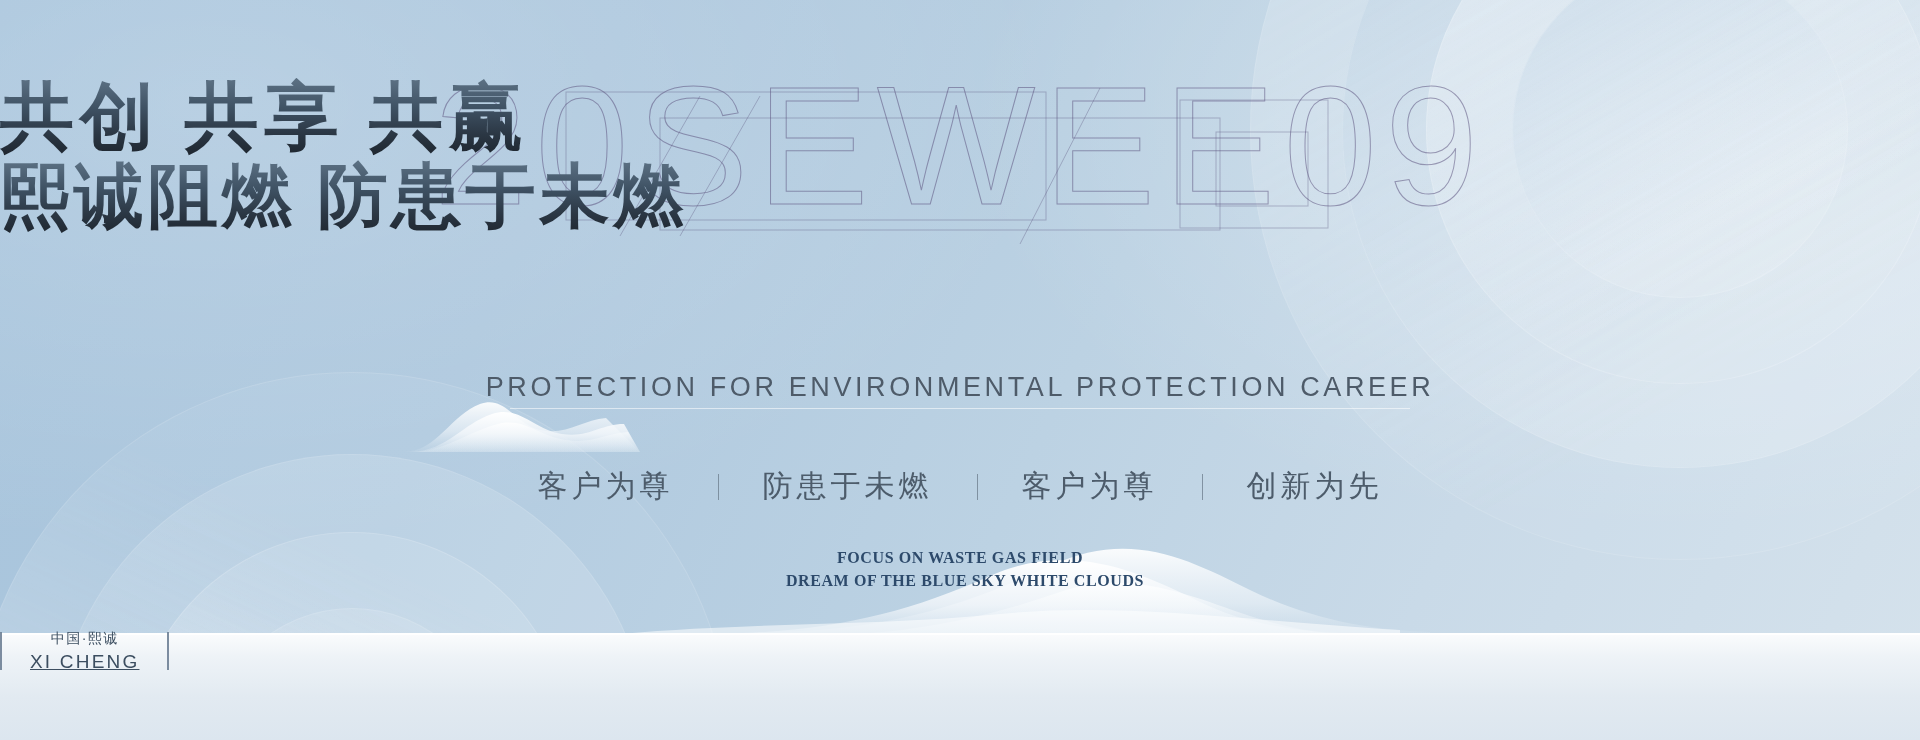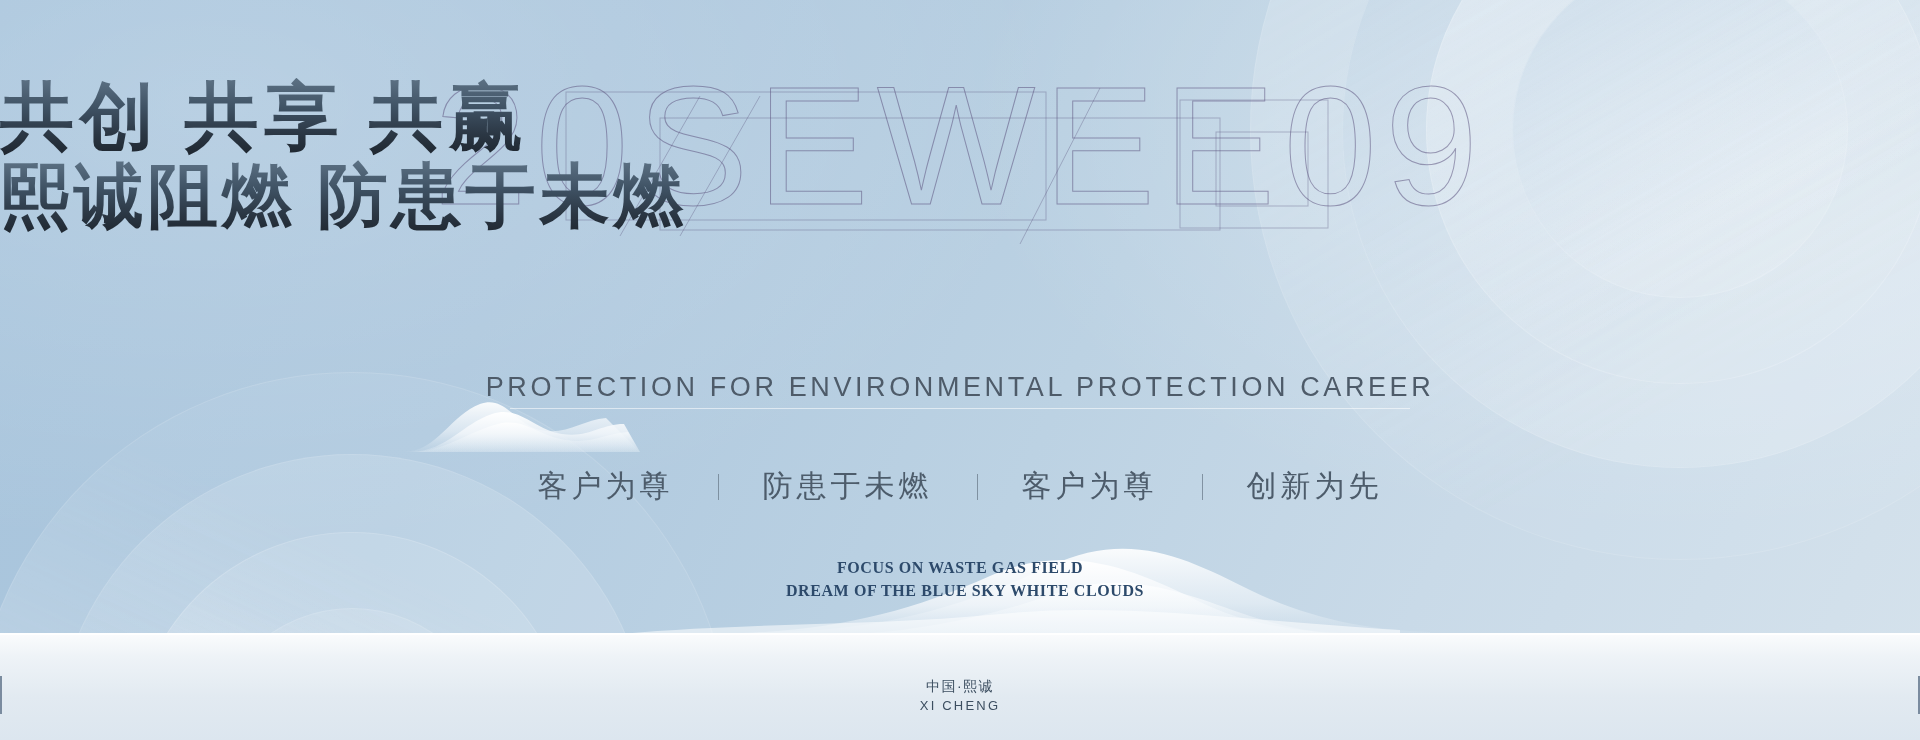--- a/index.html
+++ b/index.html
@@ -132,37 +132,36 @@
 
   
   .slogan{
     position:absolute; left:0; right:0; top:546px;
     text-align:center;
     font-family:"Liberation Serif", serif;
     color:#2d4a6b;
     font-weight:700;
     line-height:1.45;
     letter-spacing:.6px;
-    margin-top:10px;
   }
   .slogan .l1{ font-size:16px; }
   .slogan .l2{ font-size:16px;padding-left:10px; }
 
   
   .clouds{ position:absolute; left:0; top:0; width:1920px; height:740px; pointer-events:none; }
 
   
   .logo{
-    position:absolute; left:0; right:0; top:676px;
-    display:flex; align-items:center; justify-content:space-between; gap:28px;
+    position:absolute; left:0; right:0; top:628px;
+    display:flex; align-items:center; justify-content:flex-start; gap:28px;
   }
   .logo-bar{ width:2px; height:38px; background:#6f8196; opacity:.9; }
   .logo-text{ text-align:center; color:#3c4e60; }
   .logo-cn{ font-size:14px; letter-spacing:1.5px; line-height:1.5; }
-  .logo-en{ font-size:13px; letter-spacing:2.2px; line-height:1.35; }
+  .logo-en{ font-size:19px; letter-spacing:2.2px; line-height:1.35;text-decoration:underline; }
 </style>
 </head>
 <body>
 
 <div class="stage">
 
   <div class="wash-a"></div>
   <div class="wash-b"></div>
 
   <div class="rings rings-tr">

